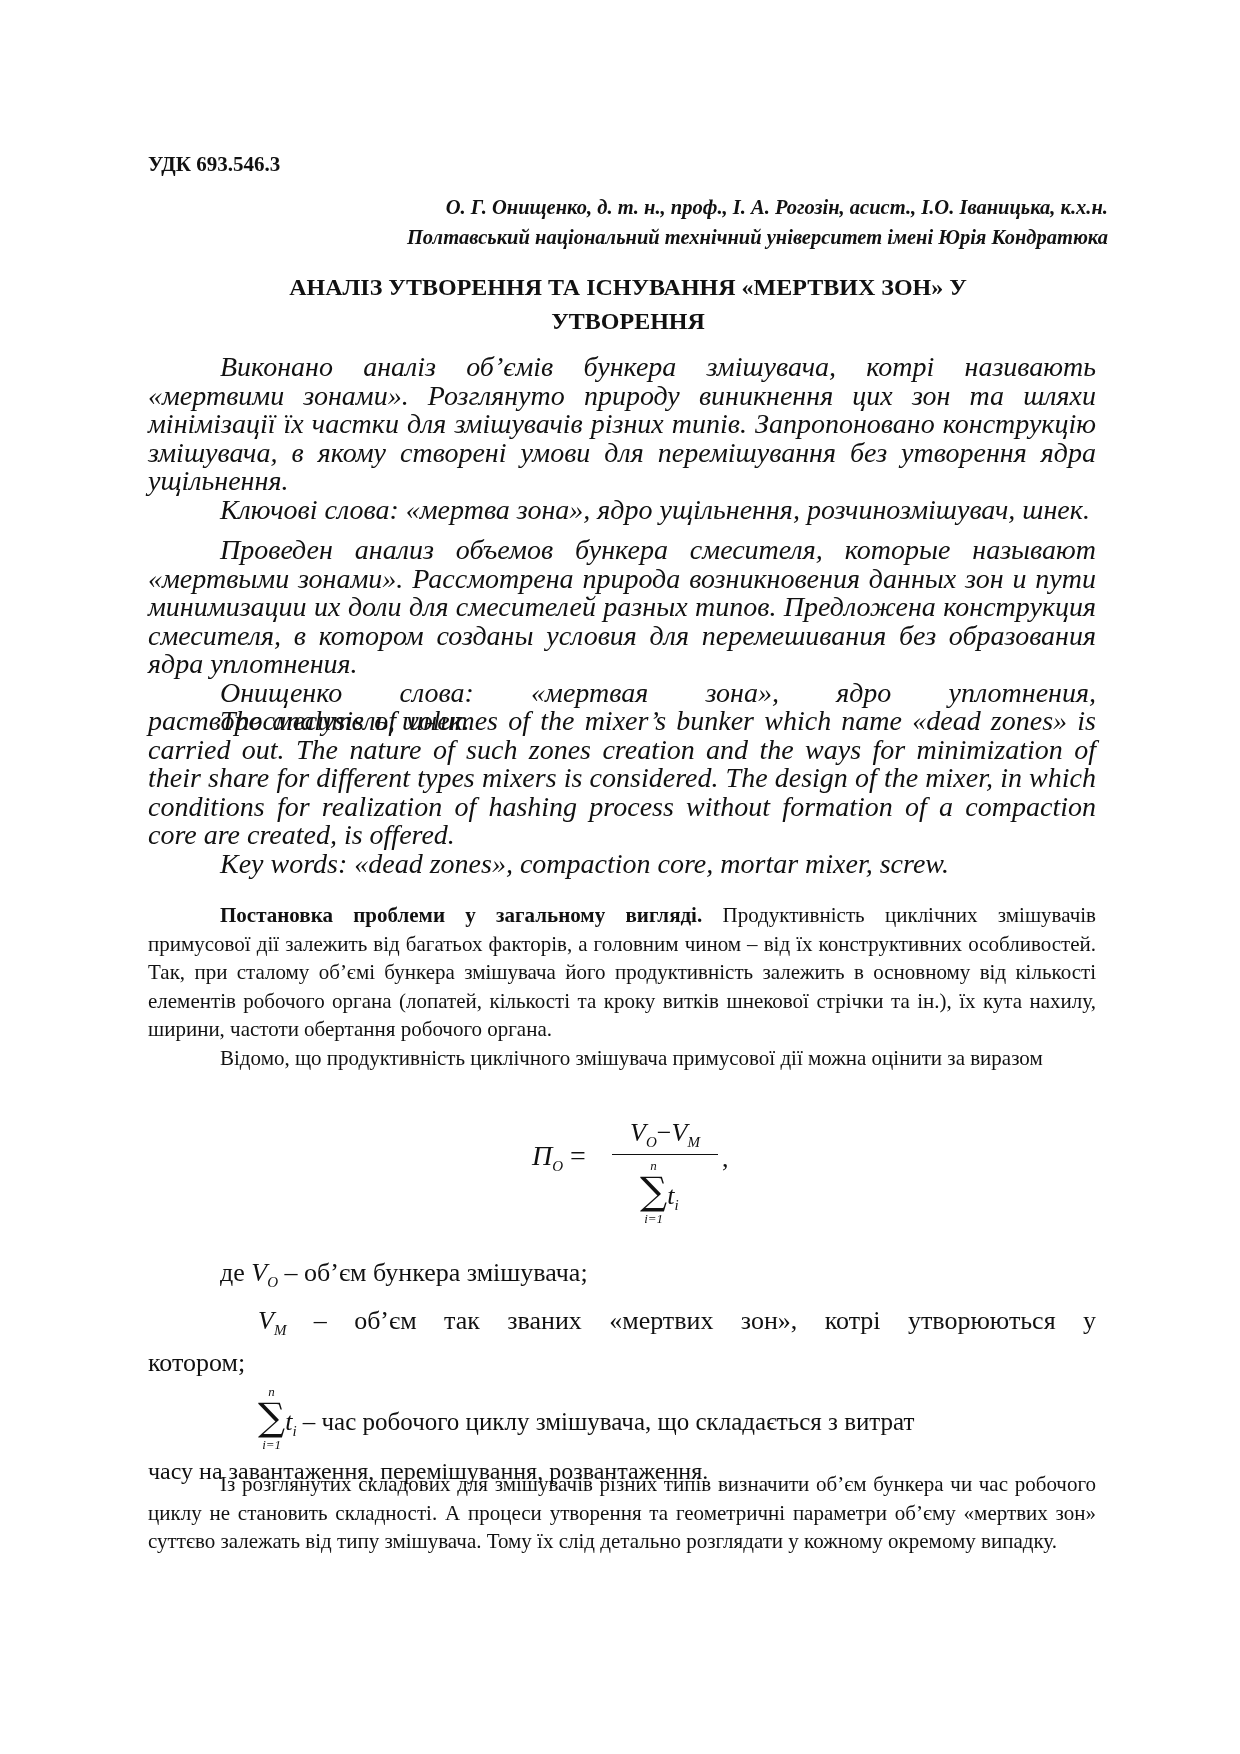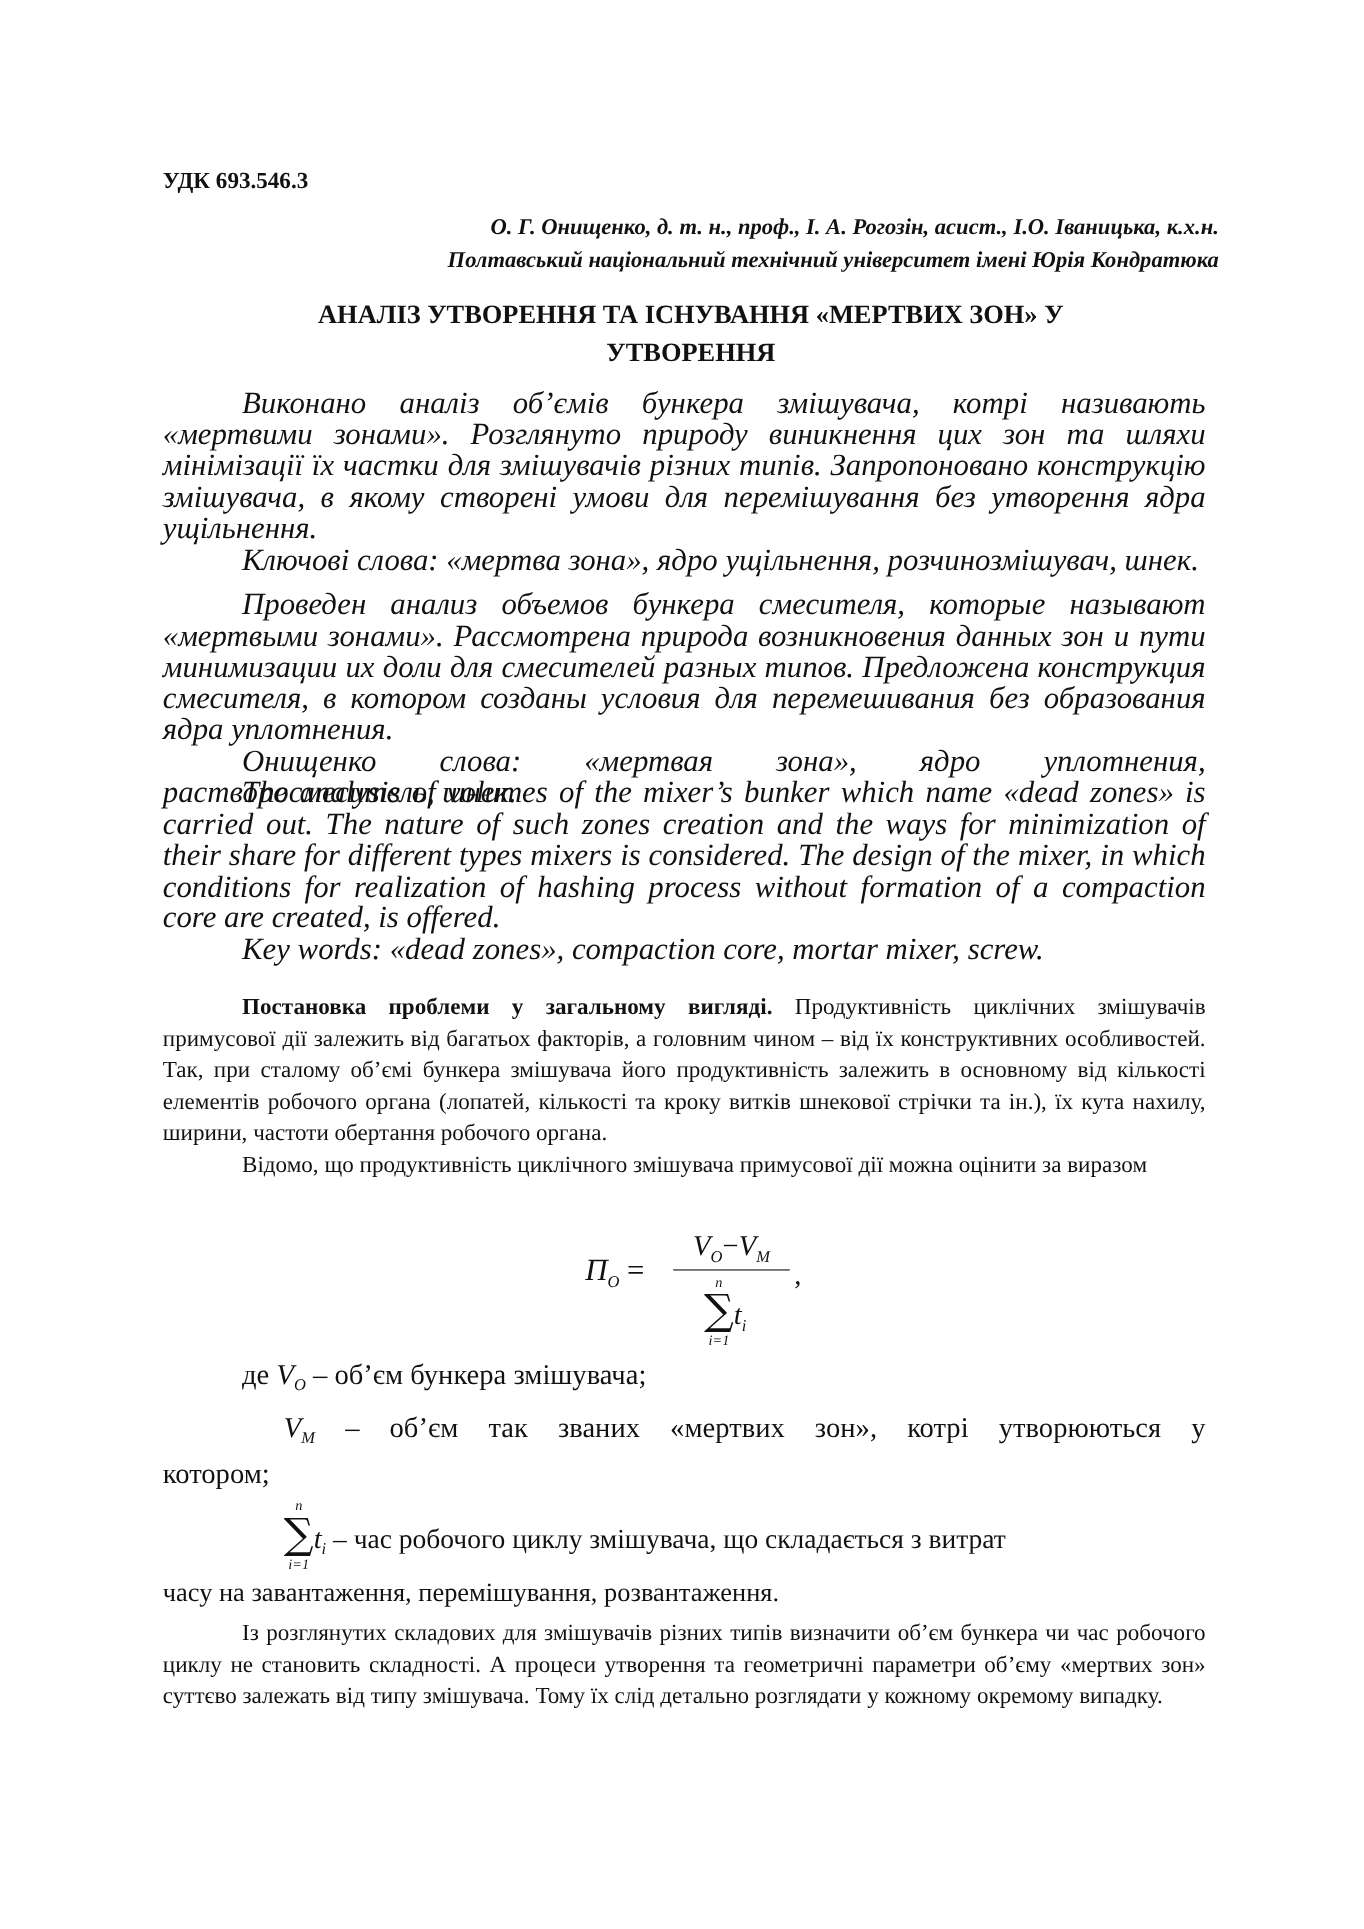--- a/index.html
+++ b/index.html
@@ -8,21 +8,21 @@
   .abs { position: absolute; }
   .udc { left: 148px; top: 152px; font-size: 21px; font-weight: bold; }
   .authors { right: 132px; top: 192px; text-align: right; font-size: 20.5px; font-weight: bold; font-style: italic; line-height: 30px; }
   .title { left: 148px; width: 960px; top: 270px; text-align: center; font-size: 24px; font-weight: bold; line-height: 34px; }
   .abstract { left: 148px; width: 948px; font-size: 28px; font-style: italic; line-height: 28.5px; text-align: justify; }
   .abstract p { margin: 0; text-indent: 72px; text-align-last: left; }
   .abstract p.kw { text-indent: 72px; }
   .body { left: 148px; width: 948px; font-size: 21px; line-height: 28.5px; text-align: justify; }
   .body p { margin: 0; text-indent: 72px; }
   .bold { font-weight: bold; }
-  .defs { left: 148px; width: 948px; font-size: 26px; }
+  .defs { left: 148px; width: 948px; font-size: 26px; margin-top: 23px; }
   .sub { font-size: 15px; font-style: italic; vertical-align: -6px; }
   .sum { display: inline-block; position: relative; text-align: center; }
   .sum .sym { font-style: normal; font-size: 38px; line-height: 38px; font-family: "DejaVu Serif", serif; }
   .sum .top, .sum .bot { position: absolute; left: 0; right: 0; font-size: 13px; font-style: italic; }
   .sum .top { top: -14px; }
   .sum .bot { bottom: -16px; }
   .it { font-style: italic; }
 </style>
 </head>
 <body>

